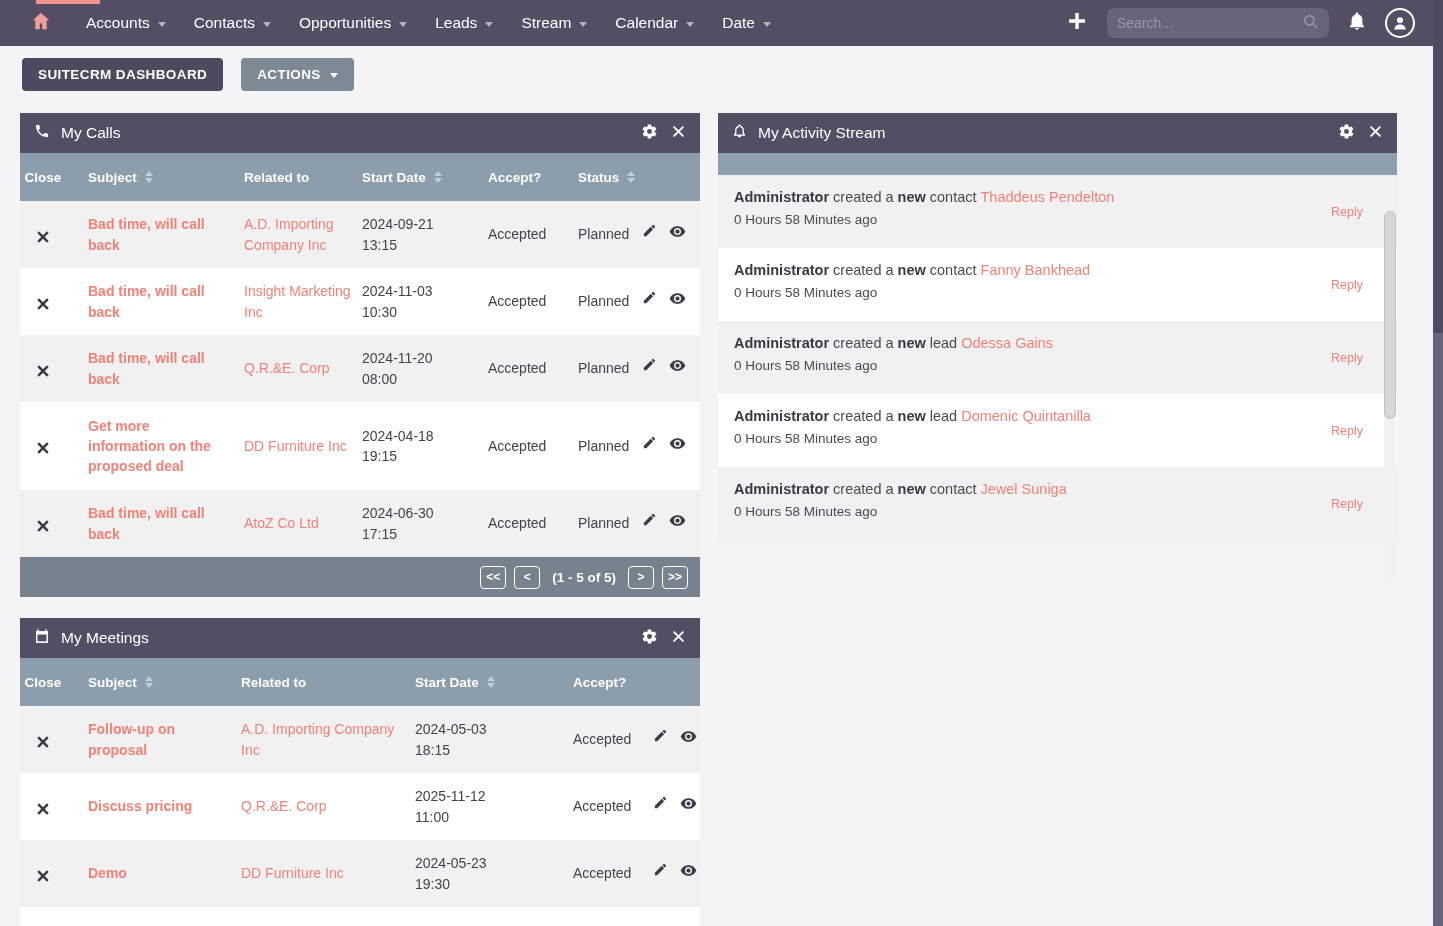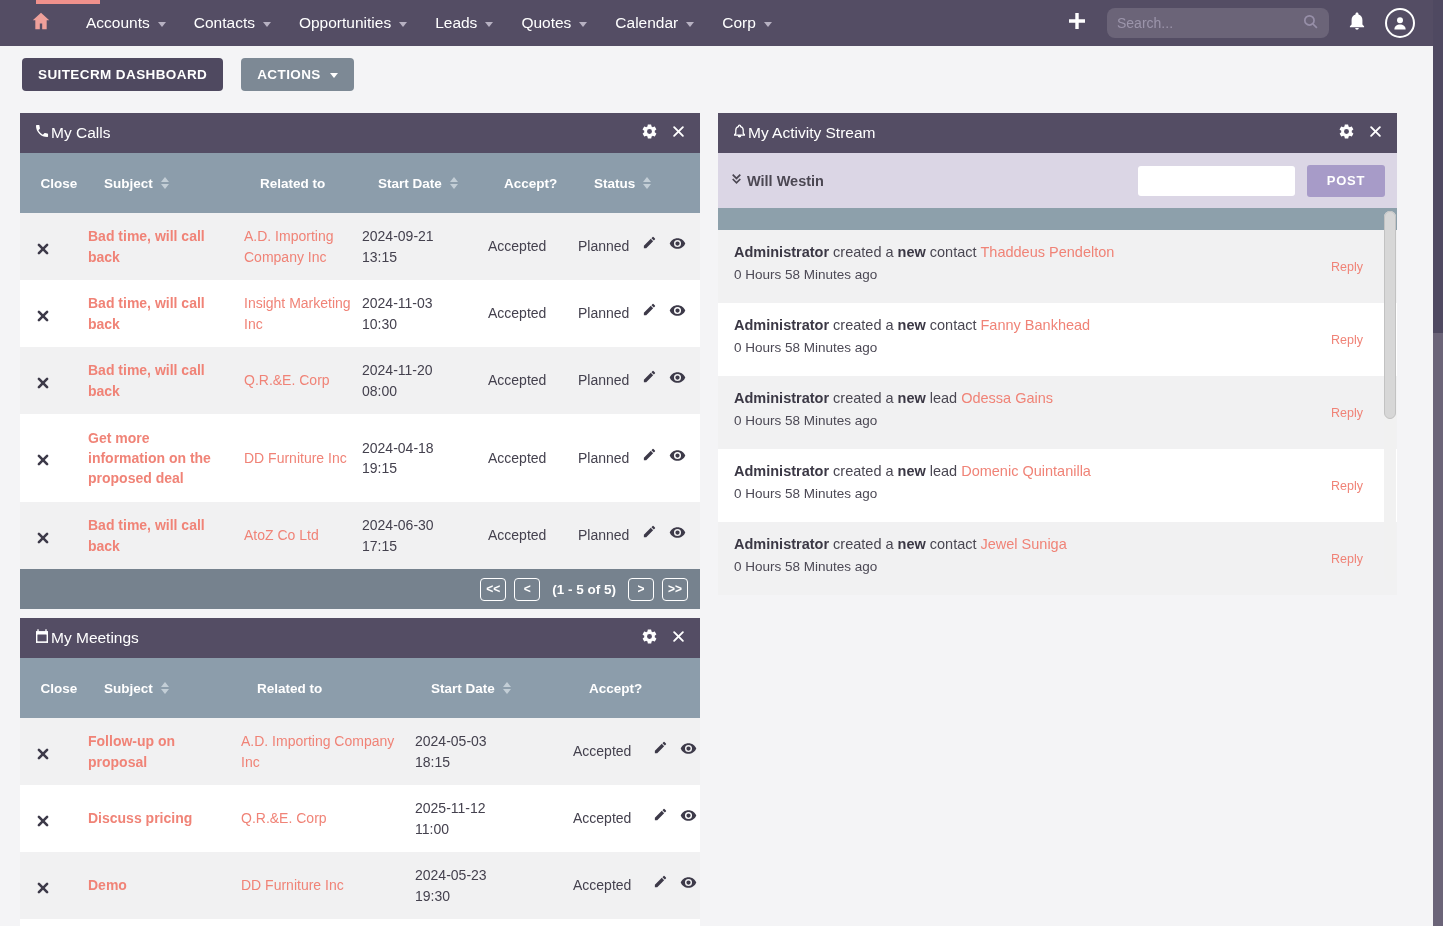--- a/index.html
+++ b/index.html
@@ -24,26 +24,26 @@
   .toolbar{ padding:12px 0 0 22px; display:flex; gap:18px; }
   .btn{ border:none; border-radius:4px; color:#fff; font-family:inherit; font-size:13.5px; font-weight:bold; letter-spacing:.4px; padding:9px 16px; cursor:pointer; display:flex; align-items:center; gap:9px; }
   .btn-dark{ background:#4f4960; }
   .btn-gray{ background:#7d8995; }
   .btn-gray .caret{ border-top-color:#fff; }
   
   .panel{ position:absolute; background:#fff; }
   #calls-panel{ left:20px; top:113px; width:680px; }
   #meetings-panel{ left:20px; top:618px; width:680px; height:308px; overflow:hidden; }
   #activity-panel{ left:718px; top:113px; width:679px; background:transparent; }
-  .panel-header{ height:40px; background:#544d64; color:#fff; display:flex; align-items:center; padding:0 14px; gap:1px; }
+  .panel-header{ height:40px; background:#544d64; color:#fff; display:flex; align-items:center; padding:0 14px; gap:11px; }
   .panel-title{ font-size:15.5px; }
   .panel-header-icons{ margin-left:auto; display:flex; align-items:center; gap:13px; }
   .panel-header-icons svg{ cursor:pointer; }
   
-  .thead{ background:#8c9dab; color:#fff; font-size:13.5px; font-weight:bold; height:60px; display:grid; align-items:center;padding-left:16px; }
+  .thead{ background:#8c9dab; color:#fff; font-size:13.5px; font-weight:bold; height:48px; display:grid; align-items:center; }
   .grid-calls{ display:grid; grid-template-columns:46px 178px 118px 112px 90px 76px 1fr; }
   .grid-meet{ display:grid; grid-template-columns:46px 175px 174px 140px 98px 1fr; }
   .th{ display:flex; align-items:center; gap:8px; }
   .th-close{ justify-content:center; }
   .pad-l{ padding-left:22px; }
   .sort{ display:flex; flex-direction:column; gap:2px; cursor:pointer; }
   .sort i{ width:0; height:0; border-left:4px solid transparent; border-right:4px solid transparent; display:block; }
   .sort .up{ border-bottom:5px solid #c3ced6; }
   .sort .down{ border-top:5px solid #c3ced6; }
   .trow{ min-height:67px; align-items:center; font-size:14px; line-height:1.45; padding:10px 0; }
@@ -108,29 +108,29 @@
       </div>
     <div class="nav-item">
         <span>Opportunities</span>
         <span class="caret"></span>
       </div>
     <div class="nav-item">
         <span>Leads</span>
         <span class="caret"></span>
       </div>
     <div class="nav-item">
-        <span>Quotes</span>
+        <span>Stream</span>
         <span class="caret"></span>
       </div>
     <div class="nav-item">
         <span>Calendar</span>
         <span class="caret"></span>
       </div>
     <div class="nav-item">
-        <span>Corp</span>
+        <span>Date</span>
         <span class="caret"></span>
       </div>
   </div>
   <div class="nav-right">
     <span>
       <svg width="24" height="24" viewBox="0 0 24 24">
           <path d="M10.3 4h3.4v6.3H20v3.4h-6.3V20h-3.4v-6.3H4v-3.4h6.3z" fill="#fff"></path>
         </svg>
     </span>
     <div class="search-pill">
@@ -501,33 +501,20 @@
       </span>
       <span>
         <svg width="15" height="15" viewBox="0 0 24 24" fill="none" stroke="#fff" stroke-width="3" stroke-linecap="round">
             <line x1="5" y1="5" x2="19" y2="19"></line>
             <line x1="19" y1="5" x2="5" y2="19"></line>
           </svg>
       </span>
     </span>
   </div>
 
-  <div class="postbar">
-    <span class="post-user">
-      <span>
-        <svg width="13" height="14" viewBox="0 0 24 24" fill="none" stroke="#4b4752" stroke-width="3.2">
-            <polyline points="5,4 12,11 19,4"></polyline>
-            <polyline points="5,12 12,19 19,12"></polyline>
-          </svg>
-      </span>
-      <span>Will Westin</span>
-    </span>
-    <input type="text" class="post-input" style="">
-    <button class="post-btn">POST</button>
-  </div>
 
   <div class="stream-bar"></div>
 
   <div class="entries">
     <div class="entry">
       <div class="entry-line">
           <b>Administrator</b>
           <span>created a</span>
           <b>new</b>
           <span>contact</span>

